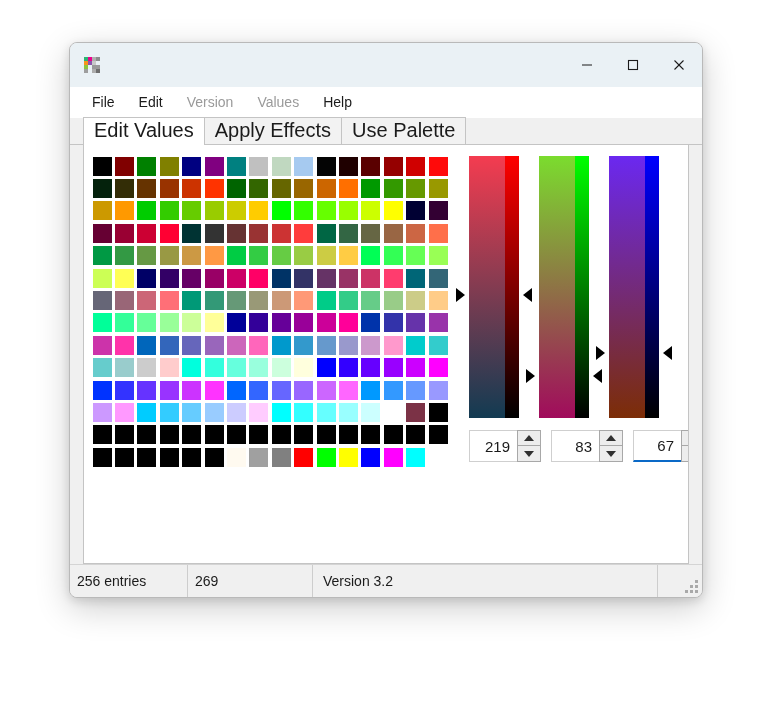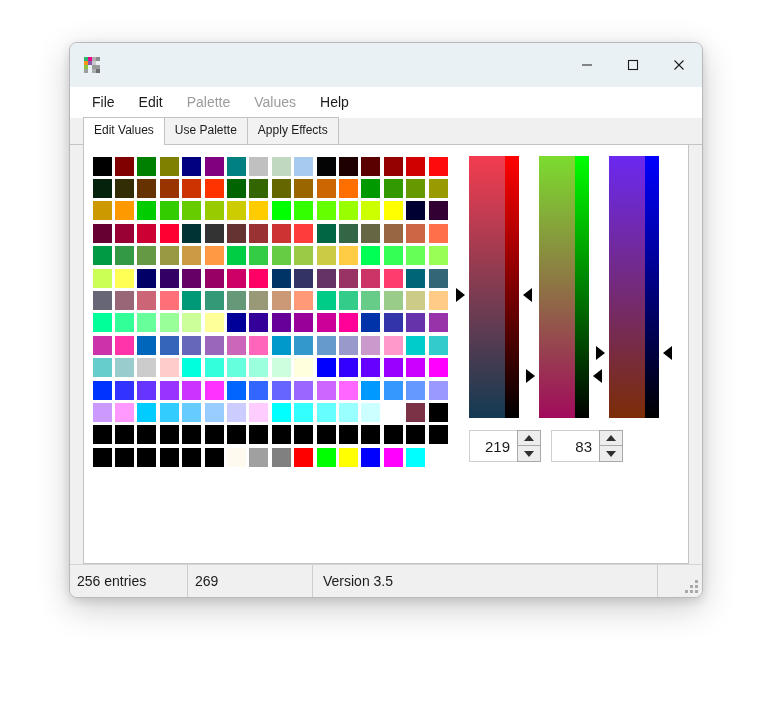--- a/index.html
+++ b/index.html
@@ -87,21 +87,21 @@
     background: #f0f0f0;
     display: flex;
     align-items: flex-end;
     padding-left: 13px;
     flex: 0 0 auto;
     position: relative;
     border-bottom: 1px solid #c4c4c4;
     box-sizing: border-box;
   }
   .tab {
-    font-size: 12px;
+    font-size: 20px;
     color: #1b1b1b;
     padding: 4px 10px 5px 10px;
     border: 1px solid #c4c4c4;
     border-bottom: none;
     background: #f2f2f2;
     margin-right: -1px;
     white-space: nowrap;
     position: relative;
     line-height: 17px;
   }
@@ -328,29 +328,29 @@
               <line x1="1.5" y1="1.5" x2="10.5" y2="10.5" stroke="#1b1b1b" stroke-width="1.1"></line>
               <line x1="10.5" y1="1.5" x2="1.5" y2="10.5" stroke="#1b1b1b" stroke-width="1.1"></line>
             </svg>
         </div>
       </div>
     </div>
 
     <div class="menubar" id="menubar">
         <div class="menuitem">File</div>
         <div class="menuitem">Edit</div>
-        <div class="menuitem disabled">Palette</div>
+        <div class="menuitem disabled">Version</div>
         <div class="menuitem disabled">Values</div>
         <div class="menuitem">Help</div>
       </div>
 
     <div class="tabstrip" id="tabstrip">
         <div class="tab active">Edit Values</div>
+        <div class="tab">Apply Effects</div>
         <div class="tab">Use Palette</div>
-        <div class="tab">Apply Effects</div>
       </div>
 
     <div class="tabpage">
 
       <div class="palette" id="palette">
           <div class="sw-cell">
             <div class="sw" style="background: rgb(0, 0, 0);"></div>
           </div>
           <div class="sw-cell">
             <div class="sw" style="background: rgb(128, 0, 0);"></div>
@@ -1060,29 +1060,40 @@
             <div class="spin-value">83</div>
             <div class="spin-buttons">
               <div class="spin-btn">
                 <div class="arrow-up"></div>
               </div>
               <div class="spin-btn">
                 <div class="arrow-dn"></div>
               </div>
             </div>
           </div>
+          <div class="spinner focused">
+            <div class="spin-value">67</div>
+            <div class="spin-buttons">
+              <div class="spin-btn">
+                <div class="arrow-up"></div>
+              </div>
+              <div class="spin-btn">
+                <div class="arrow-dn"></div>
+              </div>
+            </div>
+          </div>
         </div>
 
 
     </div>
 
     <div class="statusbar">
       <div class="status-cell c1">256 entries</div>
       <div class="status-cell c2">269</div>
-      <div class="status-cell c3">Version 3.5</div>
+      <div class="status-cell c3">Version 3.2</div>
       <div class="status-cell c4">
         <span class="grip">
           <i style="right:0;bottom:0"></i>
             <i style="right:5px;bottom:0"></i>
             <i style="right:10px;bottom:0"></i>
           <i style="right:0;bottom:5px"></i>
             <i style="right:5px;bottom:5px"></i>
           <i style="right:0;bottom:10px"></i>
         </span>
       </div>

